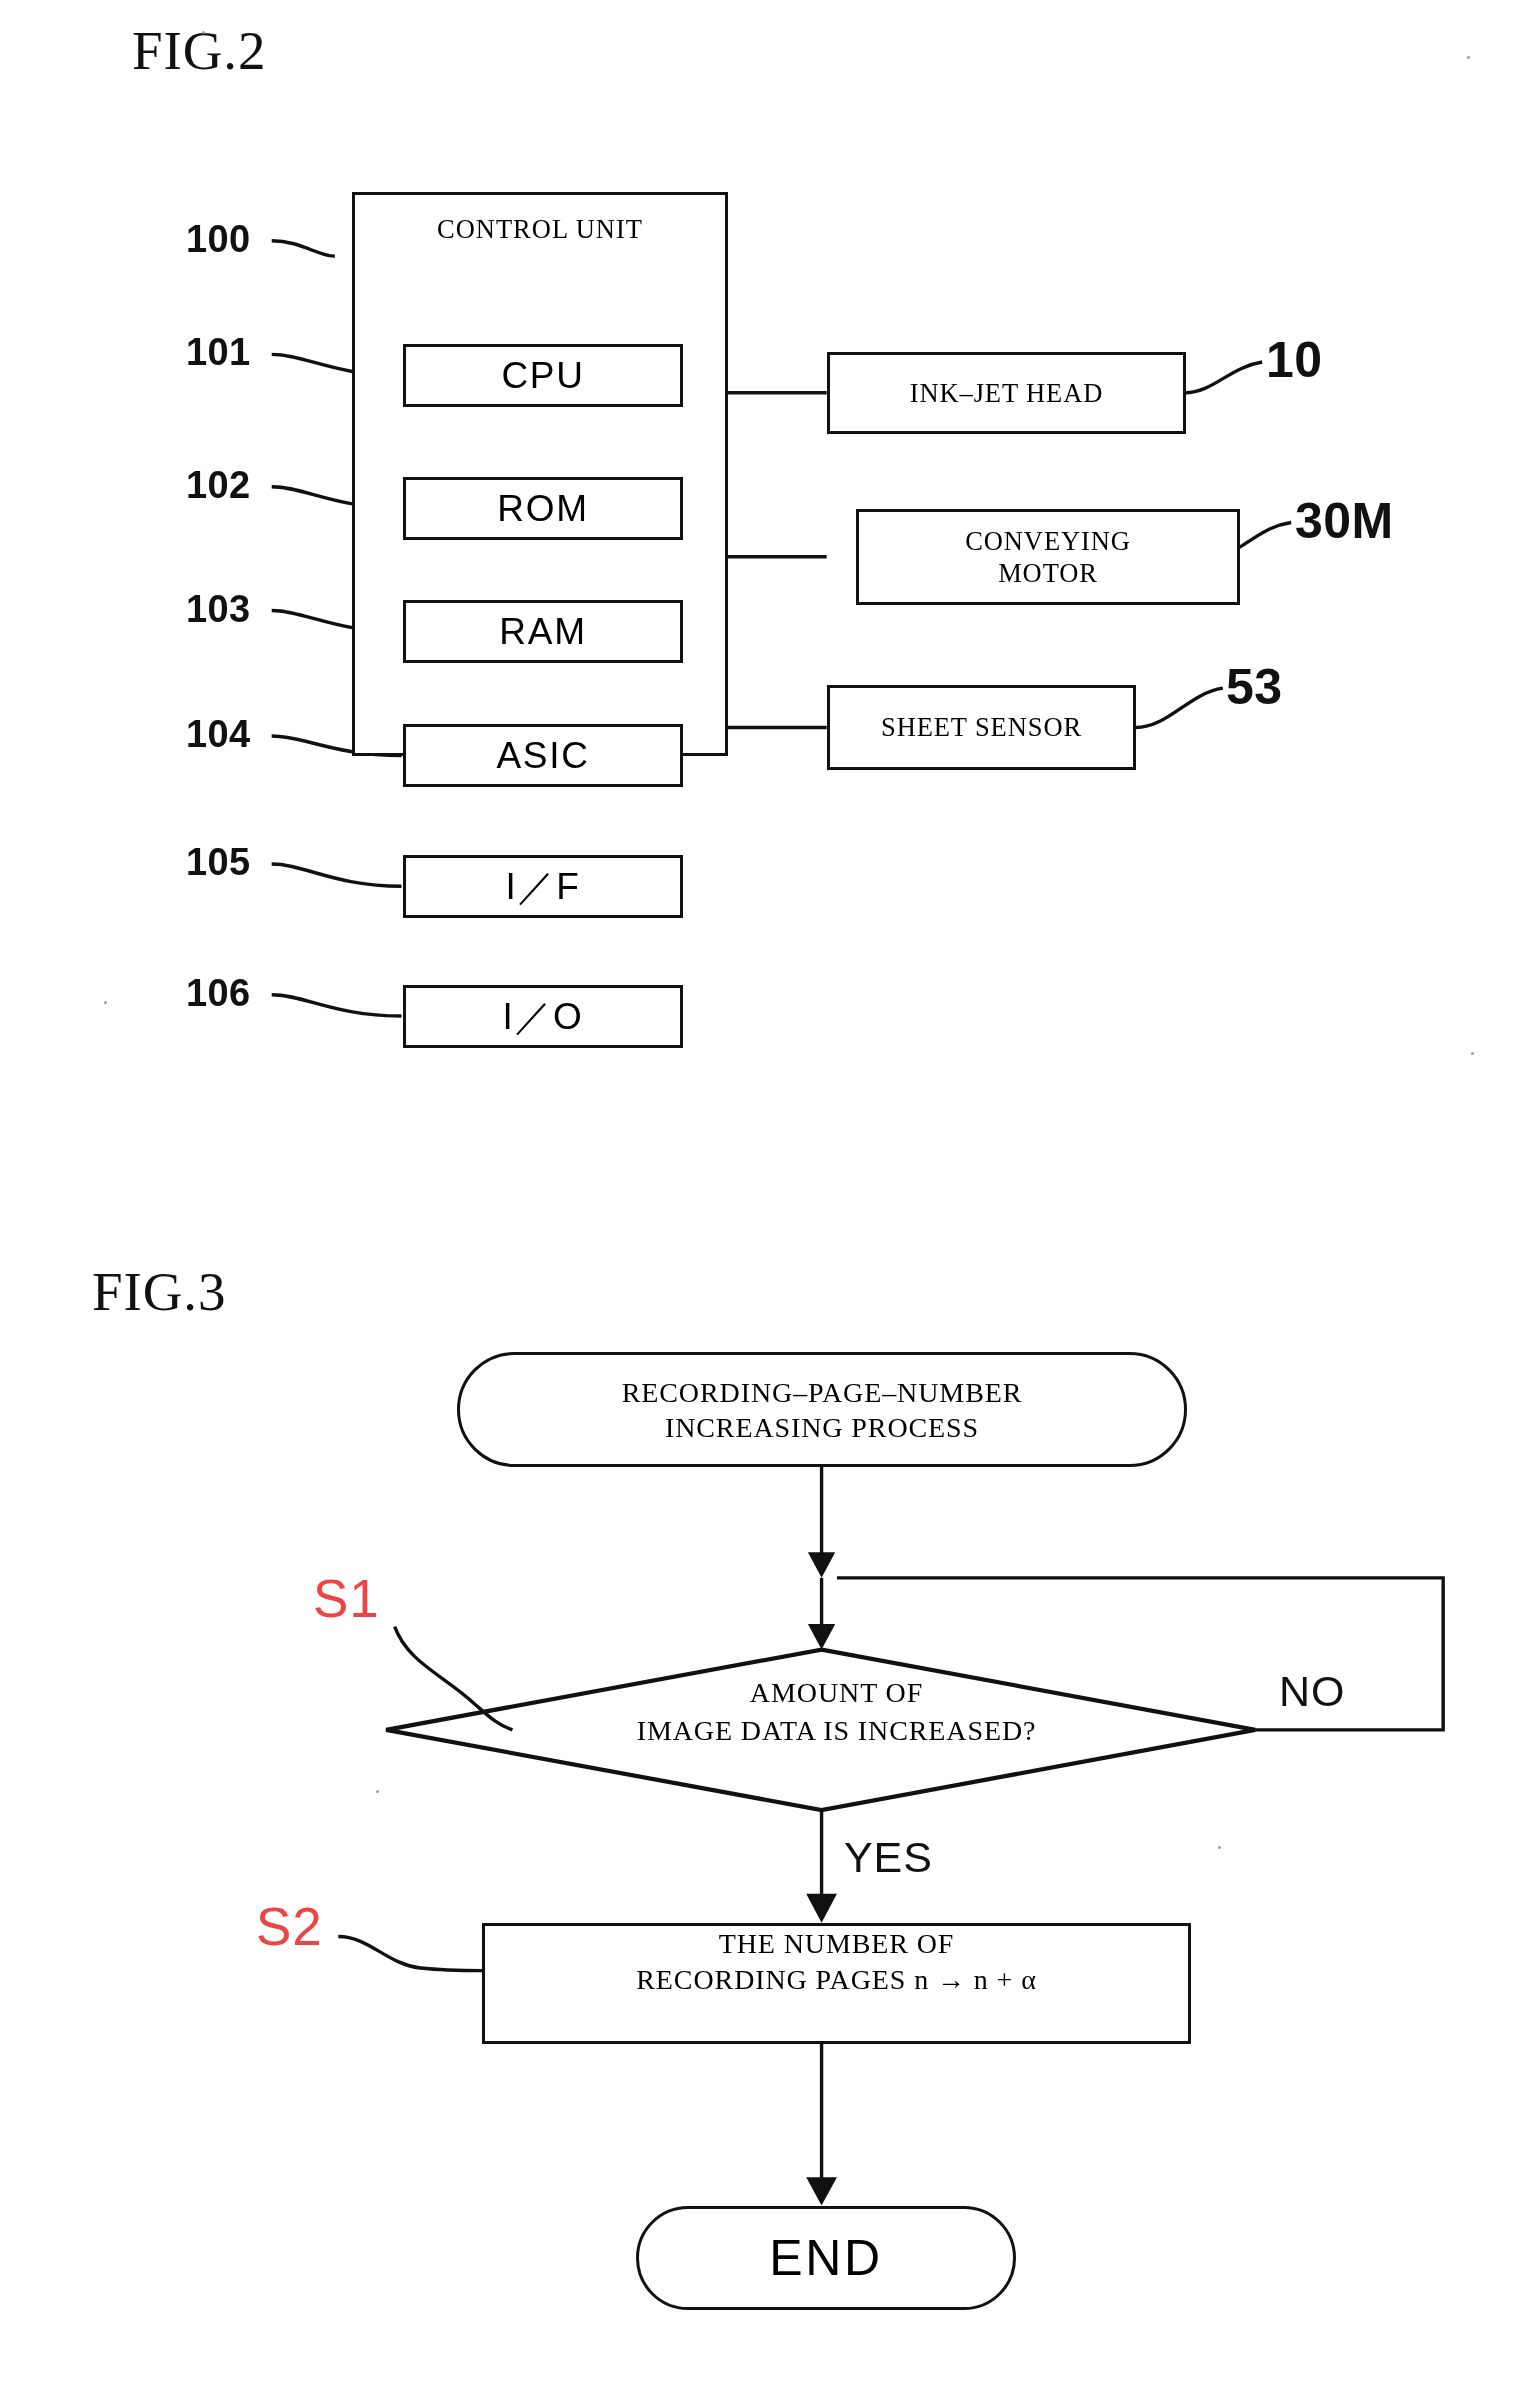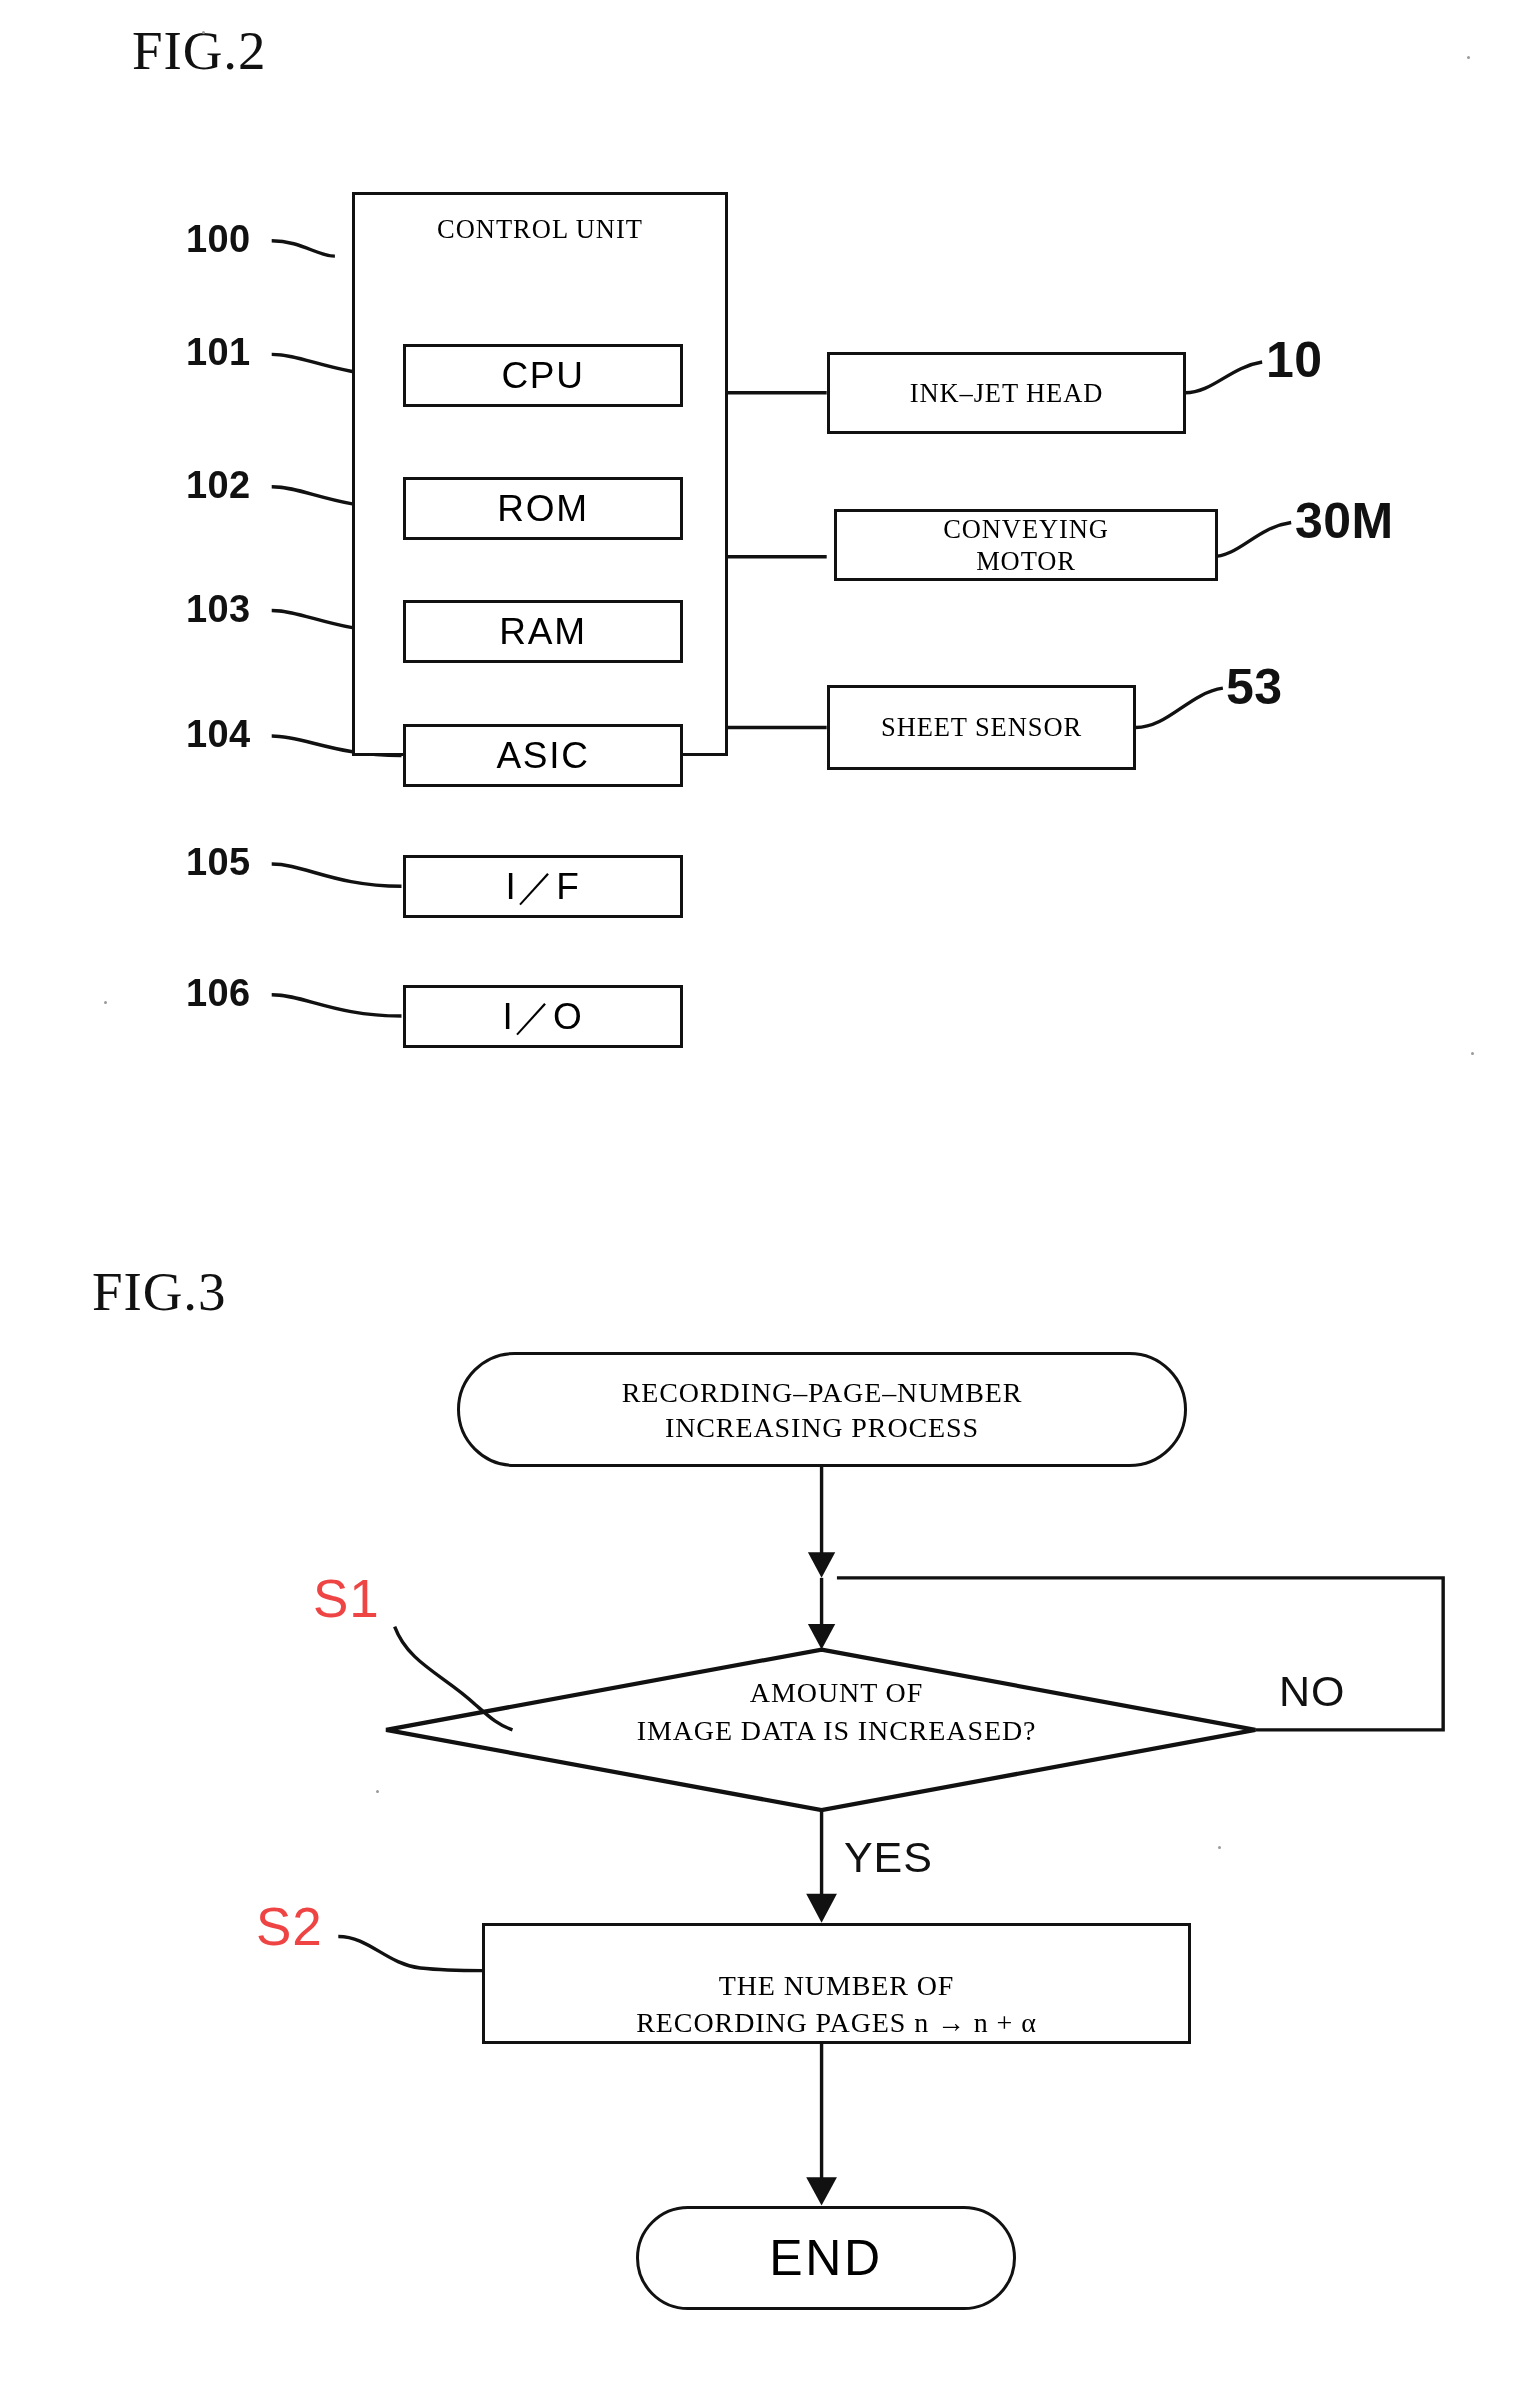--- a/index.html
+++ b/index.html
@@ -136,21 +136,21 @@
     letter-spacing: 2.6px;
   }
   #process-s2 {
     position: absolute;
     left: 482px; top: 1923px;
     width: 709px; height: 121px;
     border: 3.4px solid #111;
     background: #fff;
     box-sizing: border-box;
     display: flex;
-    align-items: flex-end;
+    align-items: flex-start;
     justify-content: center;
     text-align: center;
     font-family: "Liberation Serif", serif;
     font-size: 28px;
     letter-spacing: 0.9px;
     line-height: 1.3;
   }
 
   
   #decision-s1-text {
@@ -251,21 +251,21 @@
   <div class="ref" style="left:186px; top:218px">100</div>
   <div class="ref" style="left:186px; top:331px">101</div>
   <div class="ref" style="left:186px; top:464px">102</div>
   <div class="ref" style="left:186px; top:588px">103</div>
   <div class="ref" style="left:186px; top:713px">104</div>
   <div class="ref" style="left:186px; top:841px">105</div>
   <div class="ref" style="left:186px; top:972px">106</div>
 
   <div class="periph" style="left:827px; top:352px; width:359px; height:82px">INK–JET HEAD</div>
 
-  <div class="periph" style="left:834px; top:509px; width:384px; height:72px">
+  <div class="periph" style="left:856px; top:509px; width:384px; height:96px">
     <span>
       <span class="line2">CONVEYING</span>
       <span class="line2">MOTOR</span>
     </span>
   </div>
 
   <div class="periph" style="left:827px; top:685px; width:309px; height:85px">SHEET SENSOR</div>
 
   <div class="ref big" style="left:1266px; top:331px">10</div>
   <div class="ref big" style="left:1295px; top:492px">30M</div>

